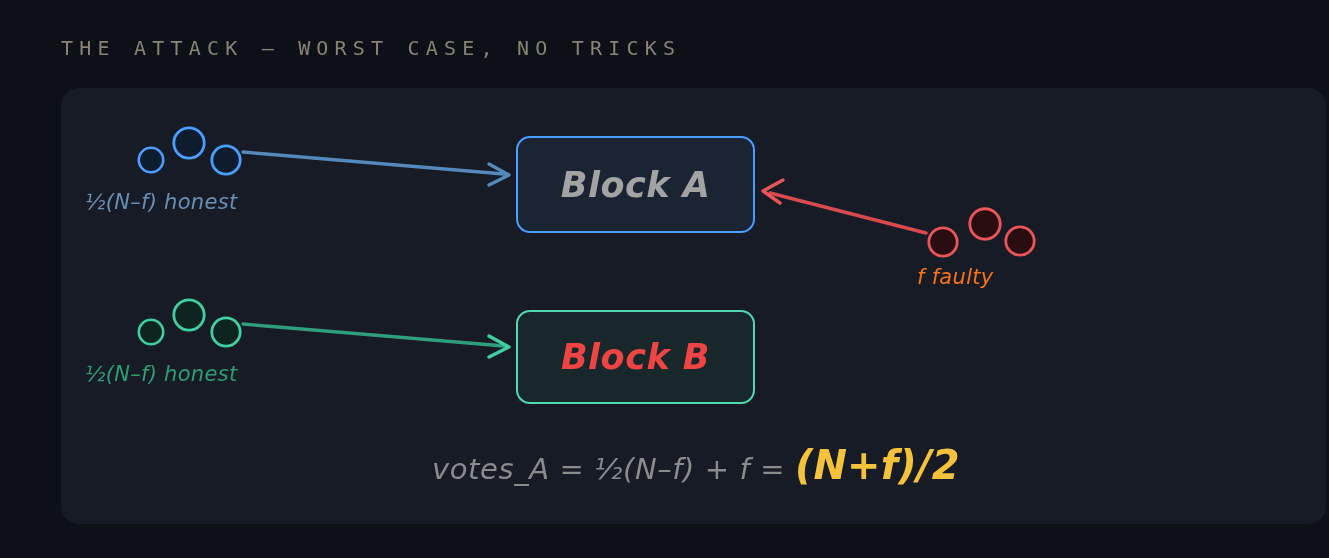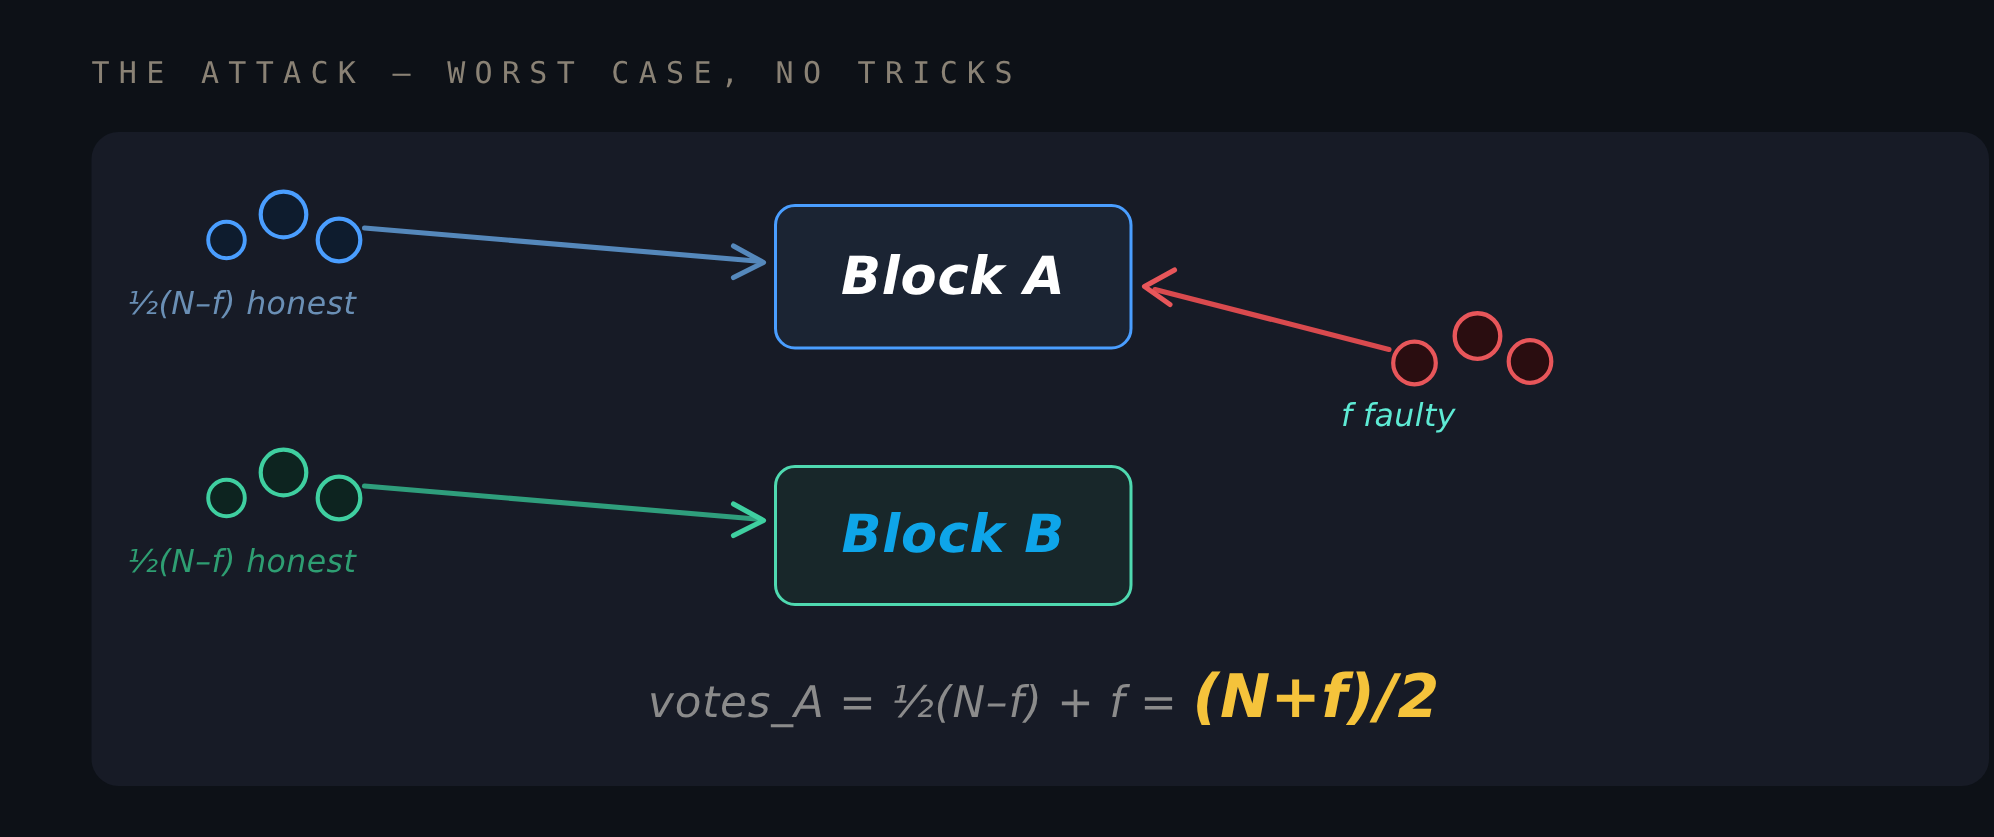--- a/index.html
+++ b/index.html
@@ -74,31 +74,31 @@
   }
 
   #block-a {
     left: 488px;
     top: 136px;
     width: 239px;
     height: 97px;
     border: 2.5px solid #4a9eff;
     background: #1b2433;
   }
-  #block-a .block-label { color: #ffffff; }
+  #block-a .block-label { color: #a3a3a3; }
 
   #block-b {
     left: 488px;
     top: 310px;
     width: 239px;
     height: 94px;
     border: 2.5px solid #4fd9b0;
     background: #18272a;
   }
-  #block-b .block-label { color: #0ea5e9; }
+  #block-b .block-label { color: #ef4444; }
 
   
   .cluster-label {
     position: absolute;
     font-family: "DejaVu Sans", sans-serif;
     font-style: italic;
     font-size: 21px;
     white-space: nowrap;
     letter-spacing: 0.3px;
   }
@@ -106,23 +106,23 @@
     left: 57px;
     top: 190px;
     color: #6a8fb5;
   }
   #label-honest-b {
     left: 57px;
     top: 362px;
     color: #2e9e72;
   }
   #label-faulty {
-    left: 866px;
+    left: 889px;
     top: 265px;
-    color: #5eead4;
+    color: #f97316;
   }
 
   
   .formula {
     position: absolute;
     left: 404px;
     top: 442px;
     font-family: "DejaVu Sans", sans-serif;
     font-style: italic;
     font-size: 29px;

